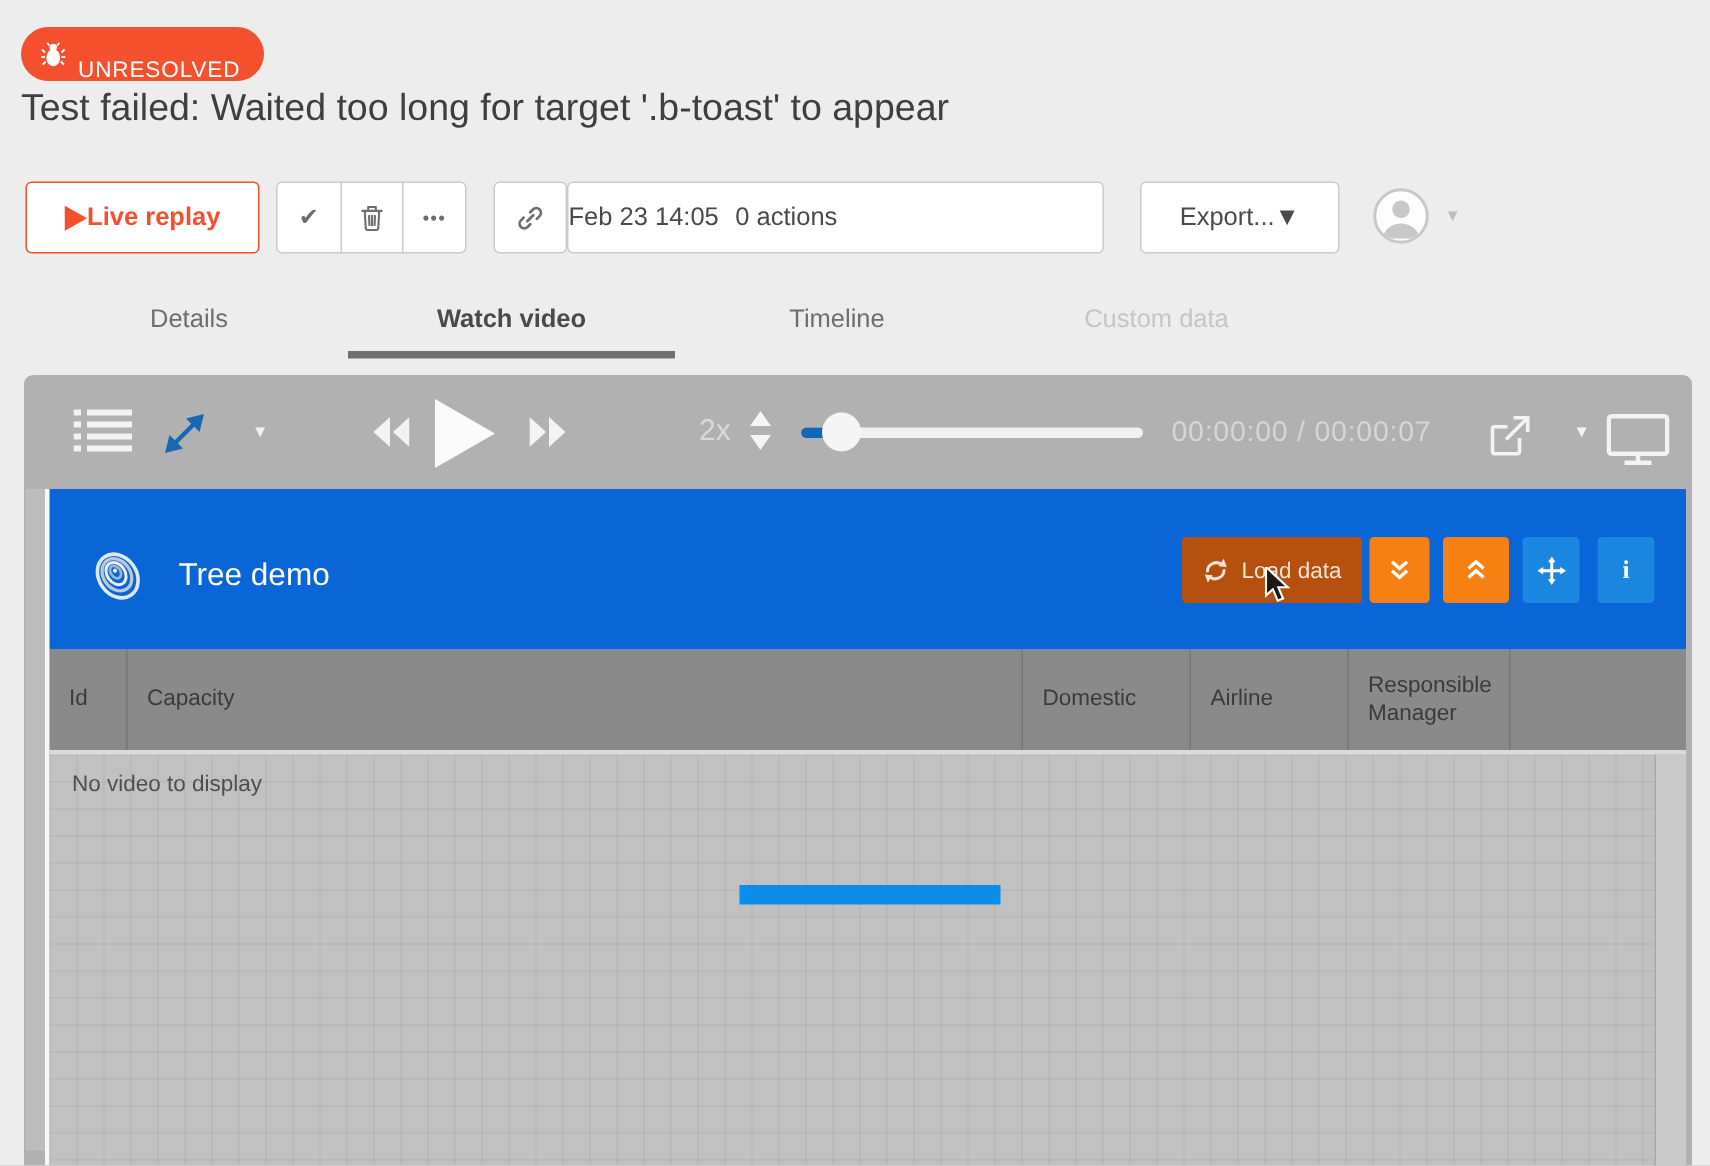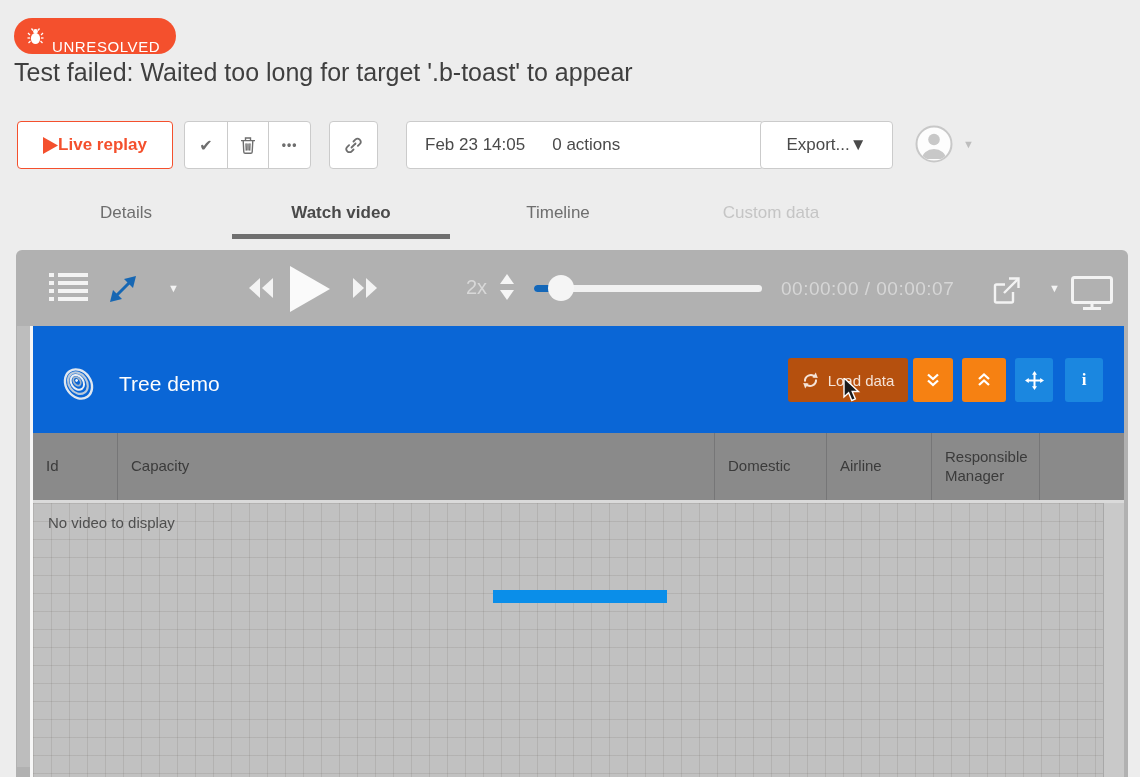--- a/index.html
+++ b/index.html
@@ -18,23 +18,23 @@
   .tb { top:121px; height:48px; background:#fff; border:1px solid #cbcbcb; border-radius:4px;
         display:flex; align-items:center; justify-content:center; }
   .live { left:17px; width:156px; border-color:#f4502d; cursor:pointer; }
   .live span { color:#f4502d; font-size:17px; font-weight:bold; }
   .btn-group { left:184px; width:127px; padding:0; overflow:hidden; }
   .btn-group > div { width:42px; height:100%; display:flex; align-items:center; justify-content:center; cursor:pointer; }
   .btn-group > div + div { border-left:1px solid #cbcbcb; }
   .glyph { color:#6e6e6e; font-size:16px; }
   .ellipsis-glyph { font-size:12px; letter-spacing:1px; font-weight:bold; }
   .link-btn { left:329px; width:49px; cursor:pointer; }
-  .run-input { left:406px; width:358px; justify-content:flex-start; padding-left:18px; cursor:pointer; }
+  .run-input { left:378px; width:358px; justify-content:flex-start; padding-left:0; cursor:pointer; }
   .run-input span { color:#4a4a4a; font-size:17px; }
-  .run-input .acts { margin-left:27px; }
+  .run-input .acts { margin-left:11px; }
   .export { left:760px; width:133px; cursor:pointer; }
   .export span { color:#4a4a4a; font-size:17px; }
   .caret { font-size:10px; color:#4a4a4a; }
   .avatar { left:915px; top:125px; width:38px; height:38px; }
   .avatar-caret { left:963px; top:138px; color:#bdbdbd; font-size:11px; }
 
   
   .tab { top:203px; font-size:17px; color:#6e6e6e; transform:translateX(-50%); cursor:pointer; white-space:nowrap; }
   .tab.active { color:#4a4a4a; font-weight:bold; }
   .tab.disabled { color:#c5c5c5; cursor:default; }
@@ -63,21 +63,21 @@
   .load-data span { color:#f5e3d7; font-size:15px; }
   .chev-down { left:880px; width:40px; background:#f68112; }
   .chev-up { left:929px; width:44px; background:#f68112; }
   .move-btn { left:982px; width:38px; background:#1b87e0; }
   .info-btn { left:1032px; width:38px; background:#1b87e0; }
   .info-btn span { color:#fff; font-size:17px; font-weight:bold; font-family:"Liberation Serif","DejaVu Serif",serif; }
 
   .grid-header { left:0; top:107px; width:1091px; height:67px; background:#8a8a8a; display:flex; }
   .gh-cell { height:100%; display:flex; align-items:center; padding-left:13px;
              border-right:1px solid #767677; color:#3b3b3b; font-size:15px; line-height:1.25; }
-  .gh-cell:nth-child(1){ width:85px; }
+  .gh-cell:nth-child(1){ width:52px; }
   .gh-cell:nth-child(2){ width:597px; }
   .gh-cell:nth-child(3){ width:112px; }
   .gh-cell:nth-child(4){ width:105px; }
   .gh-cell:nth-child(5){ width:108px; }
   .gh-cell:nth-child(6){ width:85px; padding-right:4px; }
   .gh-cell.spacer { width:21px; border-right:none; }
 
   .grid-body { left:0; top:174px; width:1091px; height:277px; background:#c1c1c1;
                border-top:3px solid #dadada;
                background-image:

